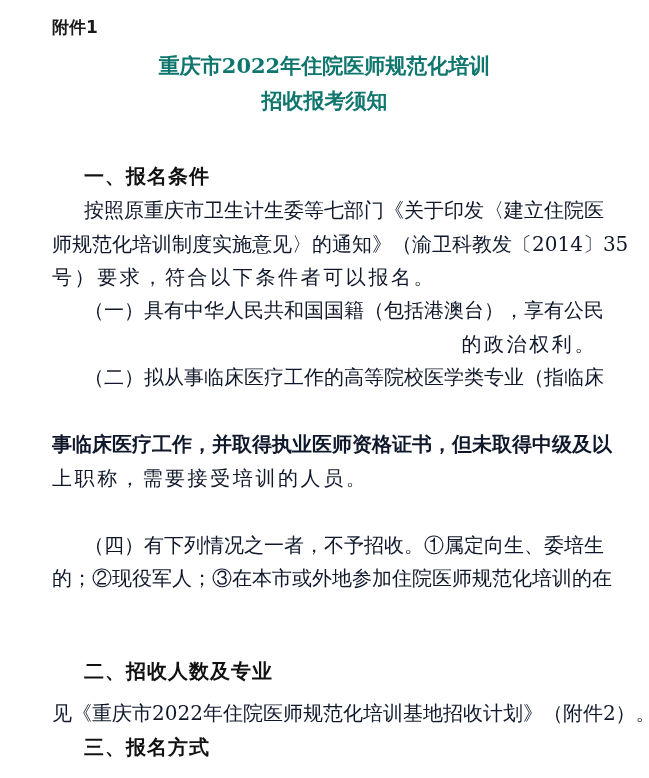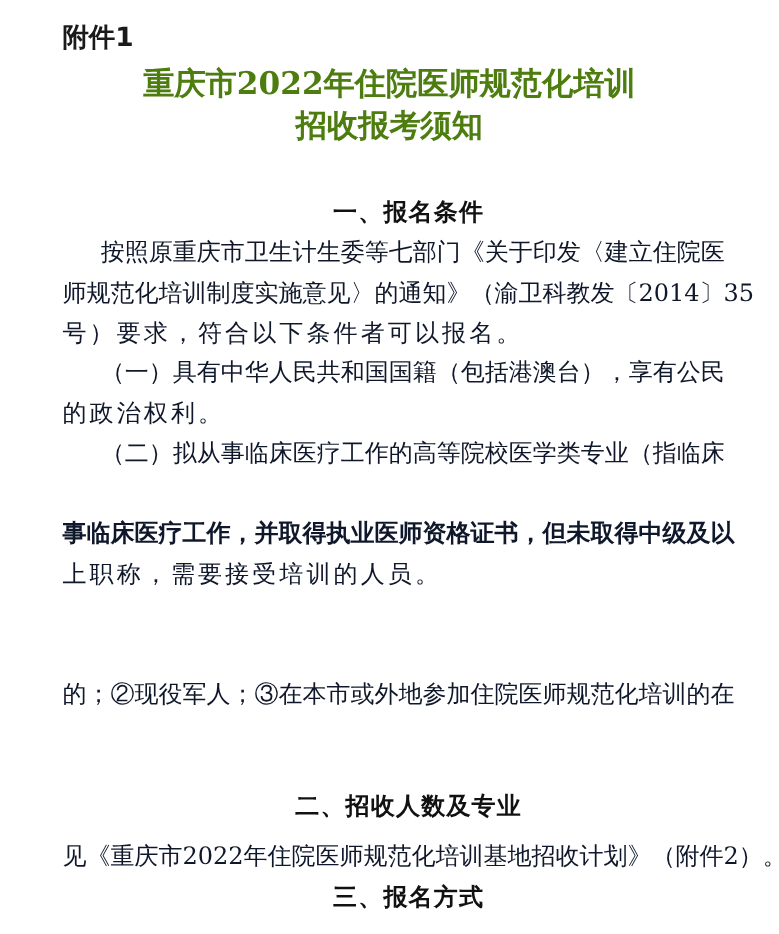--- a/index.html
+++ b/index.html
@@ -1,53 +1,54 @@
 <!DOCTYPE html>
 <html><head>
 <meta charset="utf-8">
 <style>
   html, body { margin: 0; padding: 0; background: #ffffff; }
   body { width: 649px; height: 778px; overflow: hidden; position: relative;
          font-family: "DejaVu Serif", "Liberation Serif", serif; color: #1a1a1a; }
   .page { position: absolute; left: 0; top: 0; width: 649px; height: 778px; }
-  .attach { position: absolute; left: 52px; top: 16px; font-size: 22px;
+  .attach { position: absolute; left: 52px; top: 16px; font-size: 17px;
             font-family: "DejaVu Sans", "Liberation Sans", sans-serif; font-weight: bold; }
   .title { position: absolute; left: 0; width: 649px; text-align: center;
-           font-size: 26px; font-weight: bold; letter-spacing: 0px; color: #4d7c0f; }
+           font-size: 21px; font-weight: bold; letter-spacing: 0px; color: #0f766e; }
   .t1 { top: 52px; }
   .t2 { top: 87px; }
   .line { position: absolute; left: 52px; width: 545px; font-size: 20px;
           white-space: nowrap; letter-spacing: 2.6px; color: #0f172a; }
   .line.j { text-align: justify; text-align-last: justify; letter-spacing: 0; }
-  .indent { left: 84px; width: 513px; text-align: center; }
+  .indent { left: 84px; width: 513px; }
   .heading { font-family: "DejaVu Sans", "Liberation Sans", sans-serif; font-weight: bold;
              font-size: 20px; letter-spacing: 1px; color: #111; }
 </style>
 </head>
 <body>
 
 <div class="page">
   <div class="attach">附件1</div>
 
   <div class="title t1">重庆市2022年住院医师规范化培训</div>
   <div class="title t2">招收报考须知</div>
 
   <div class="line indent heading" style="top:163px;">一、报名条件</div>
 
   <div class="line indent j" style="top:197px;">按照原重庆市卫生计生委等七部门《关于印发〈建立住院医</div>
   <div class="line j" style="top:231px;">师规范化培训制度实施意见〉的通知》（渝卫科教发〔2014〕35</div>
   <div class="line" style="top:264px;">号）要求，符合以下条件者可以报名。</div>
 
   <div class="line indent j" style="top:297px;">（一）具有中华人民共和国国籍（包括港澳台），享有公民</div>
-  <div class="line" style="top:331px;">的政治权利。</div>
+  <div class="line" style="top:331px;text-align:right;">的政治权利。</div>
 
   <div class="line indent j" style="top:364px;">（二）拟从事临床医疗工作的高等院校医学类专业（指临床</div>
   <div class="line j" style="top:431px;font-weight:bold;">事临床医疗工作，并取得执业医师资格证书，但未取得中级及以</div>
   <div class="line" style="top:465px;">上职称，需要接受培训的人员。</div>
 
 
+  <div class="line indent j" style="top:532px;">（四）有下列情况之一者，不予招收。①属定向生、委培生</div>
   <div class="line j" style="top:565px;">的；②现役军人；③在本市或外地参加住院医师规范化培训的在</div>
 
   <div class="line indent heading" style="top:658px;">二、招收人数及专业</div>
   <div class="line j" style="top:700px;">见《重庆市2022年住院医师规范化培训基地招收计划》（附件2）。</div>
 
   <div class="line indent heading" style="top:734px;">三、报名方式</div>
 </div>
 
 </body></html>

